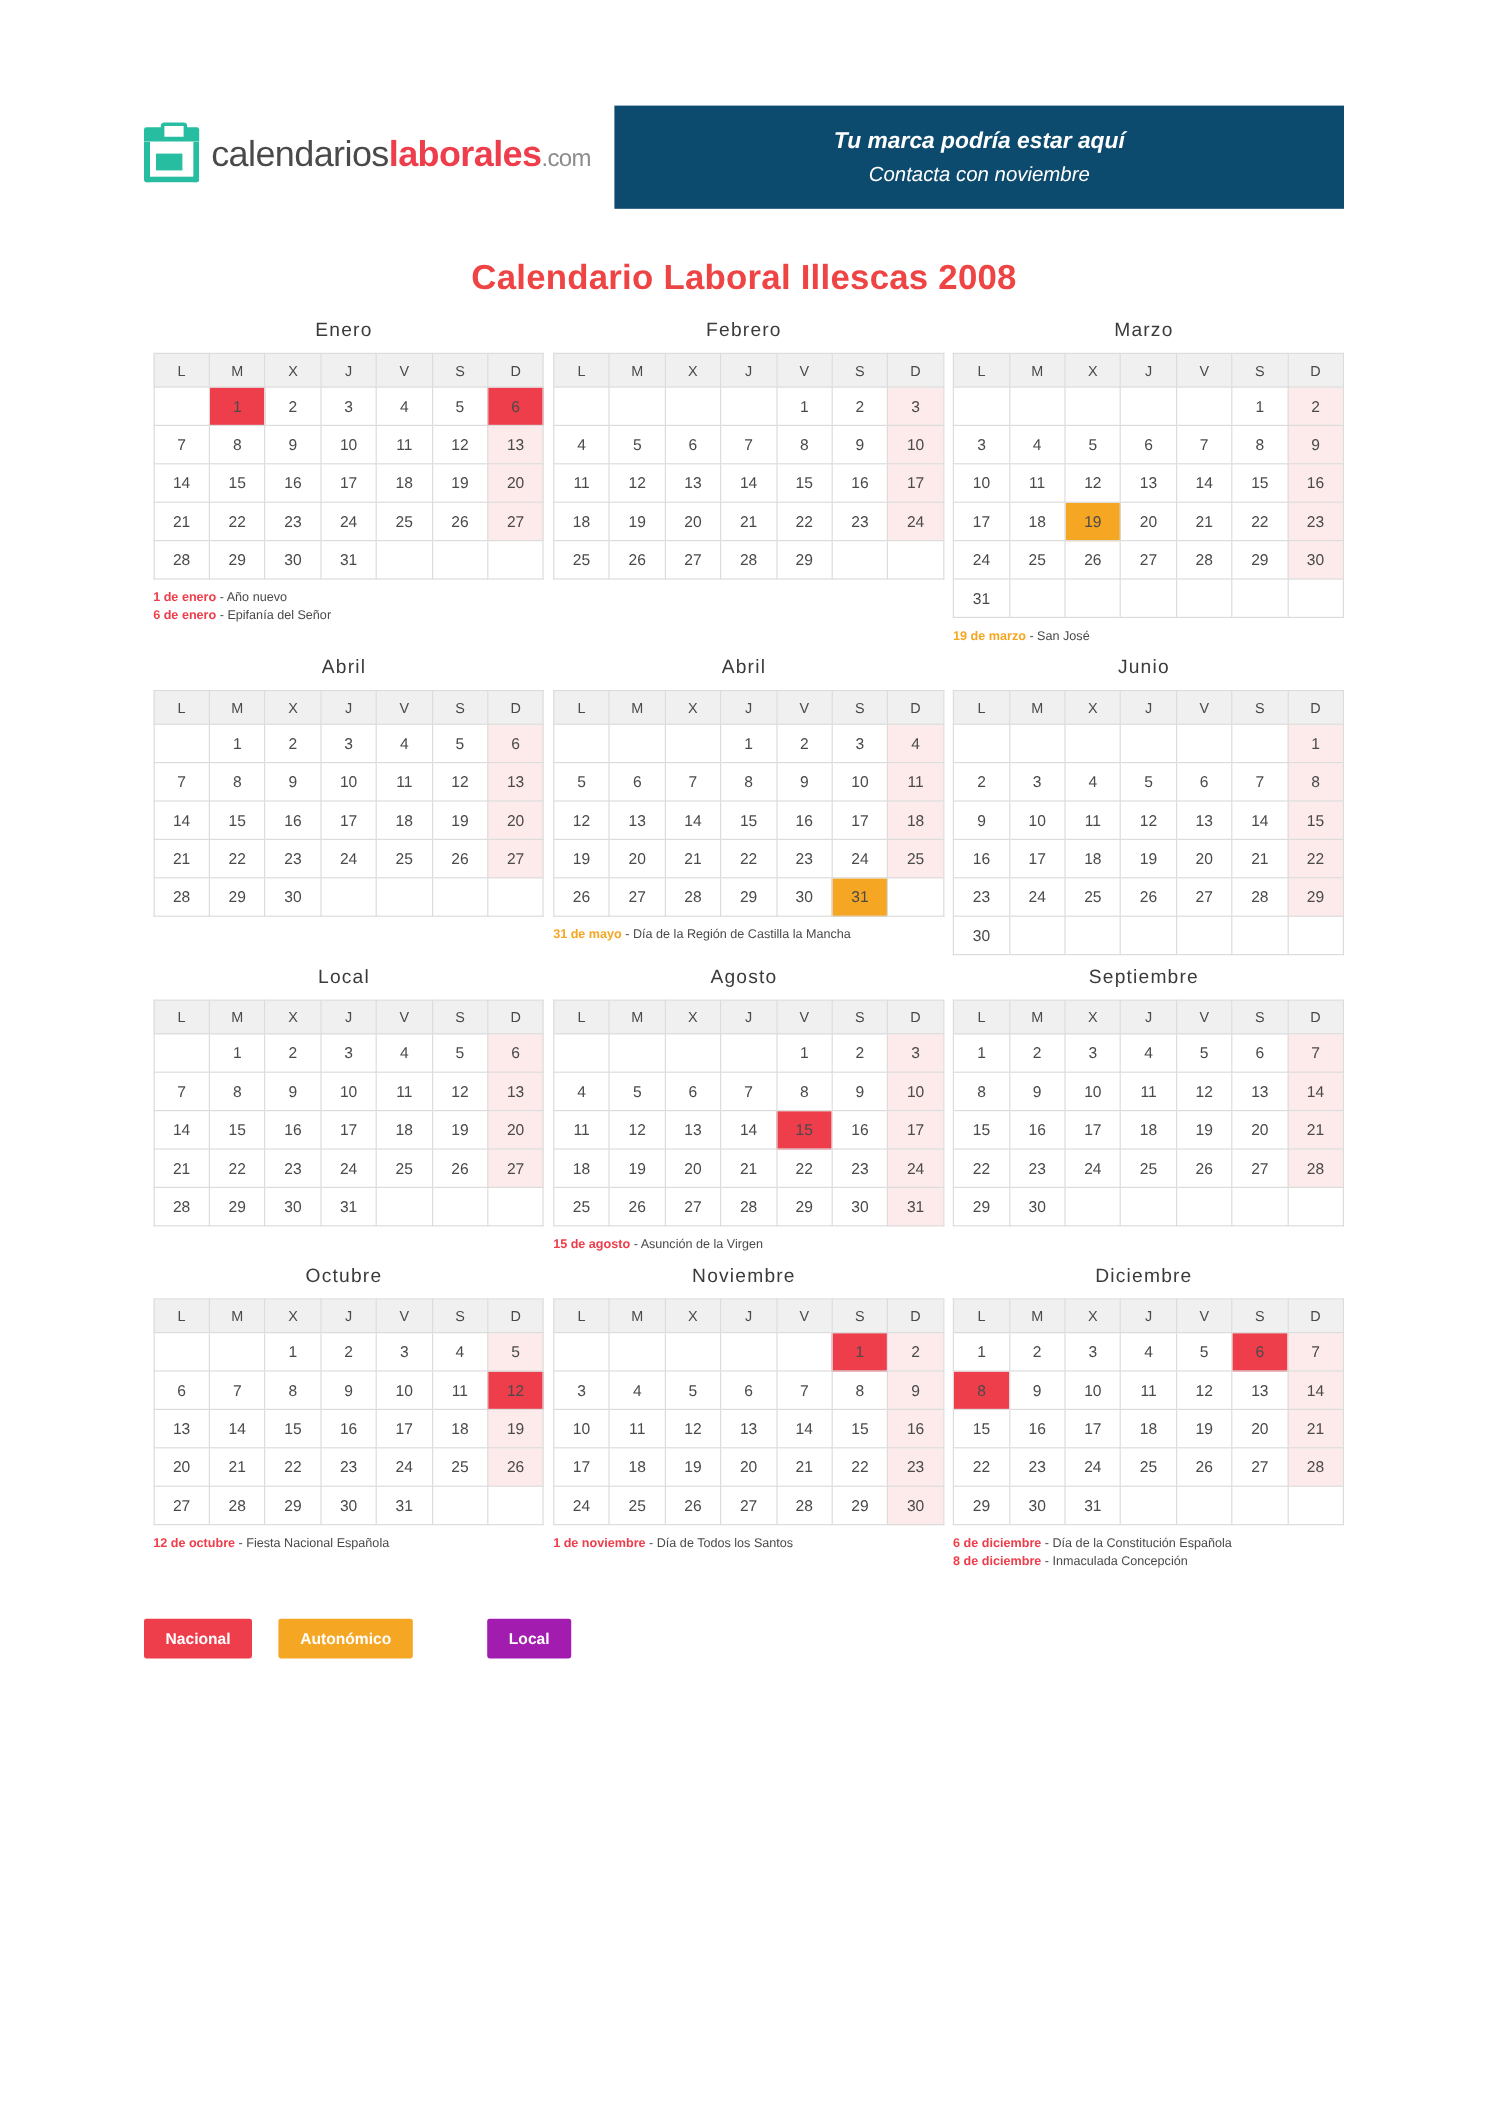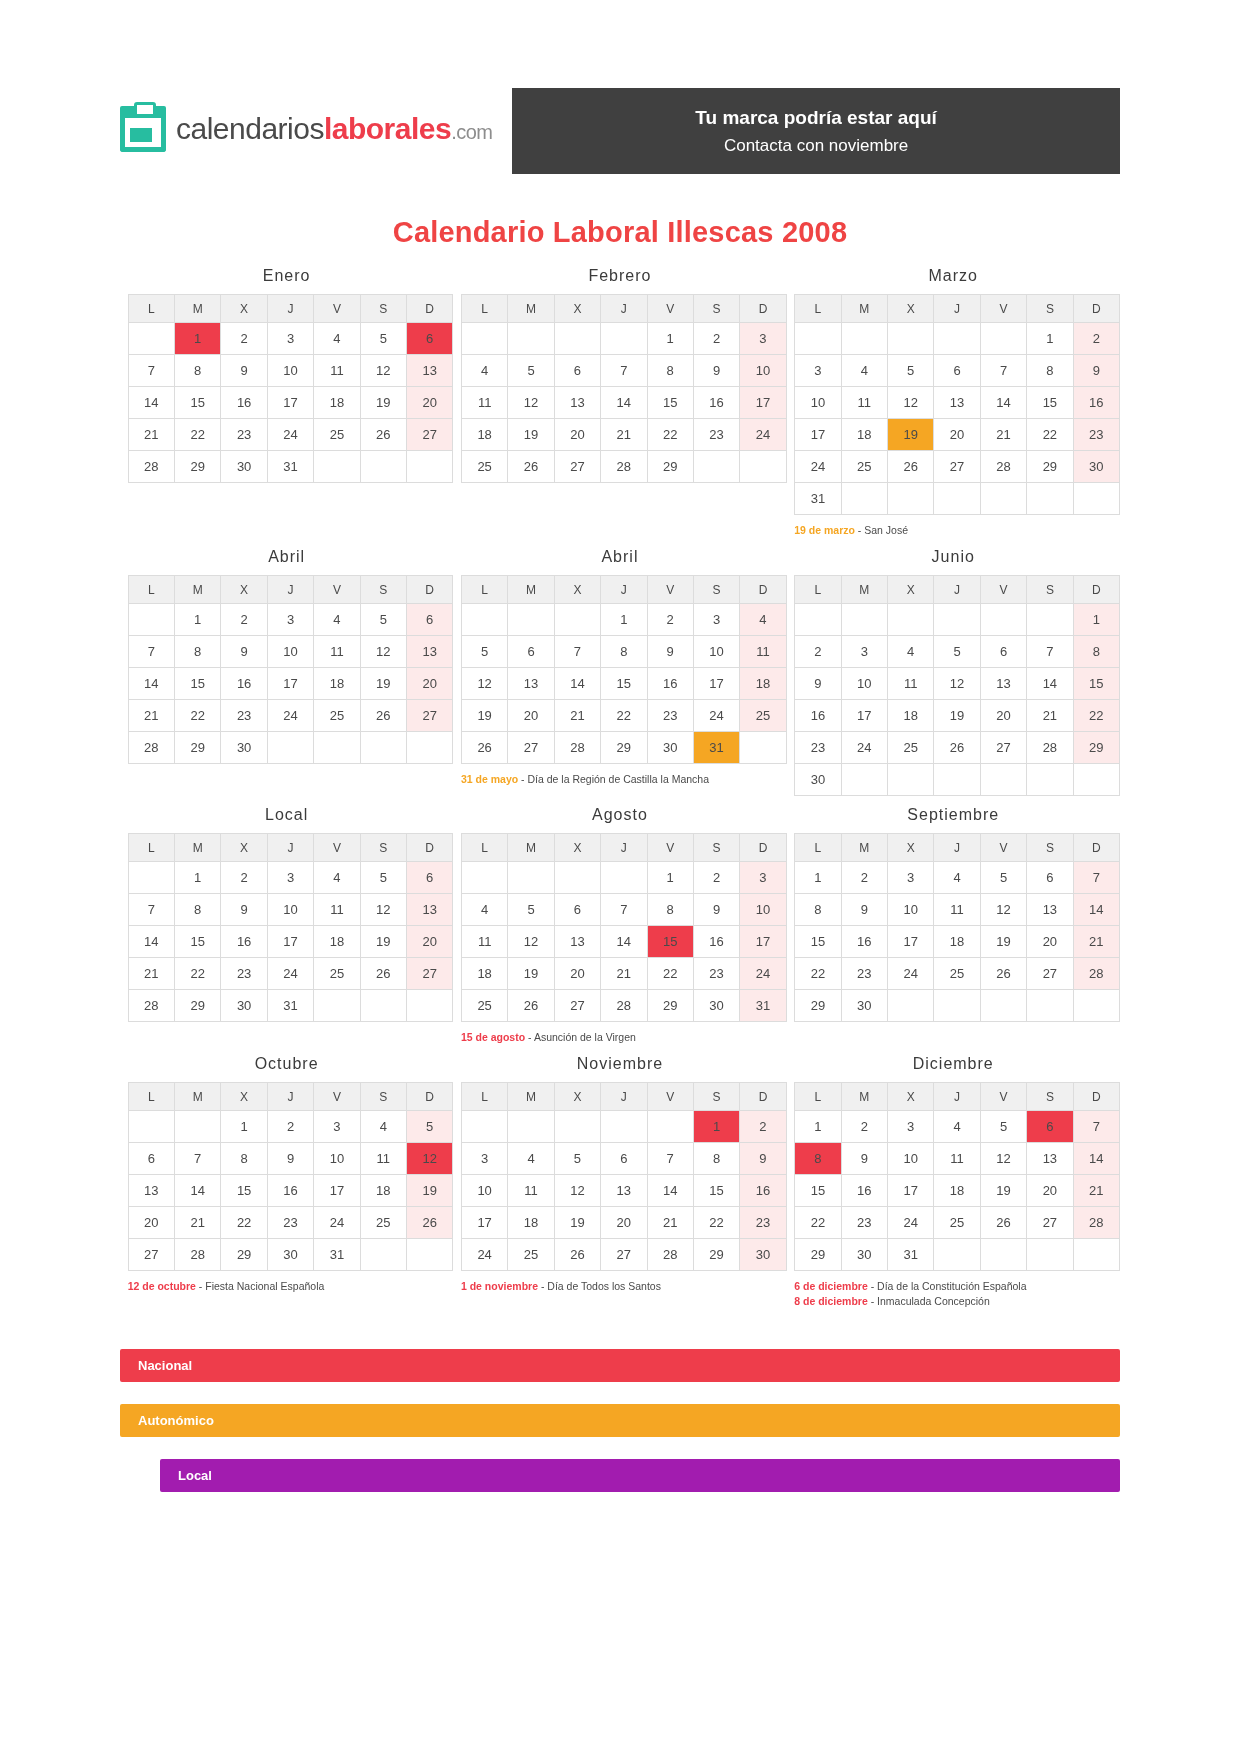--- a/index.html
+++ b/index.html
@@ -78,26 +78,27 @@
     white-space: nowrap;
   }
   .logo-text .t1 { color: #4a4a4a; }
   .logo-text .t2 { color: #ee3d4b; font-weight: bold; }
   .logo-text .t3 { color: #8d8d8d; font-size: 20px; }
 
   .banner {
     margin-left: auto;
     width: 620px;
     height: 86px;
-    background: #404040;
+    background: #0c4a6e;
     color: #ffffff;
     display: flex;
     flex-direction: column;
     align-items: center;
     justify-content: center;
+    font-style: italic;
   }
   .banner .line1 {
     font-size: 19px;
     font-weight: bold;
     margin-bottom: 7px;
   }
   .banner .line2 {
     font-size: 17px;
   }
 
@@ -180,21 +181,20 @@
   }
   .note .d-nac { color: #ee3d4b; font-weight: bold; }
   .note .d-auto { color: #f5a623; font-weight: bold; }
 
   
   .legend {
     margin-top: 30px;
     display: flex;
     justify-content: flex-start;
     gap: 22px;
-    flex-direction: column;
   }
   .legend-item {
     height: 33px;
     line-height: 33px;
     padding: 0 18px;
     color: #ffffff;
     font-size: 13px;
     font-weight: bold;
     border-radius: 2px;
   }
@@ -284,20 +284,24 @@
                 <td>28</td>
                 <td>29</td>
                 <td>30</td>
                 <td>31</td>
                 <td class="empty">&nbsp;</td>
                 <td class="empty">&nbsp;</td>
                 <td class="empty">&nbsp;</td>
               </tr>
             </tbody>
           </table>
+          <div class="notes">
+            <div class="note"><span class="d-nac">1 de enero</span><span> - Año nuevo</span></div>
+            <div class="note"><span class="d-nac">6 de enero</span><span> - Epifanía del Señor</span></div>
+          </div>
         </div>
       </div>
       <div class="month-cell">
         <div class="month-inner">
           <div class="month-name">Febrero</div>
           <table class="cal">
             <thead>
               <tr>
                 <th>L</th>
                 <th>M</th>

